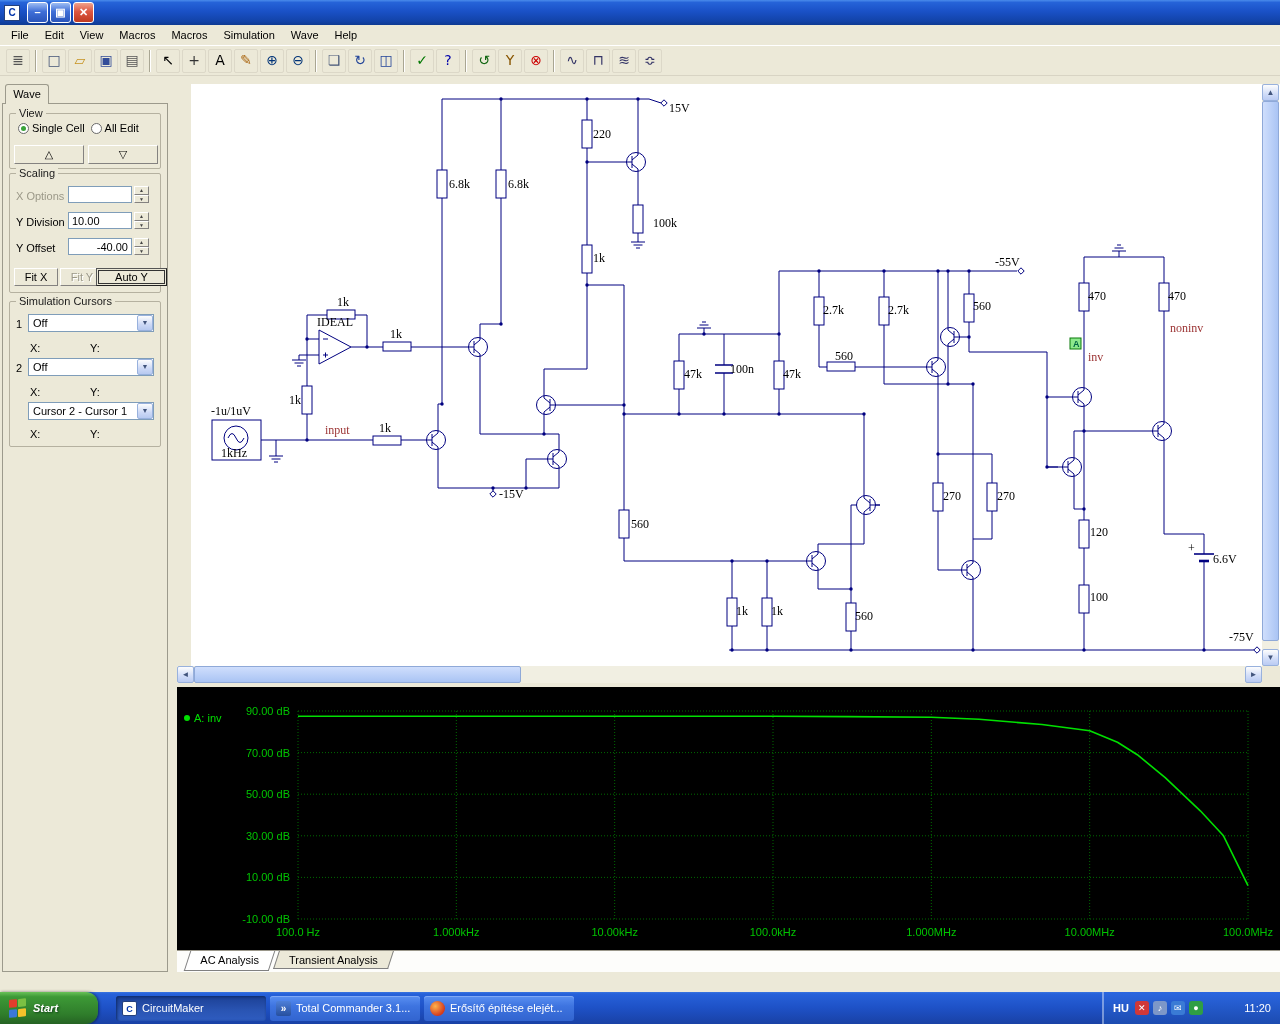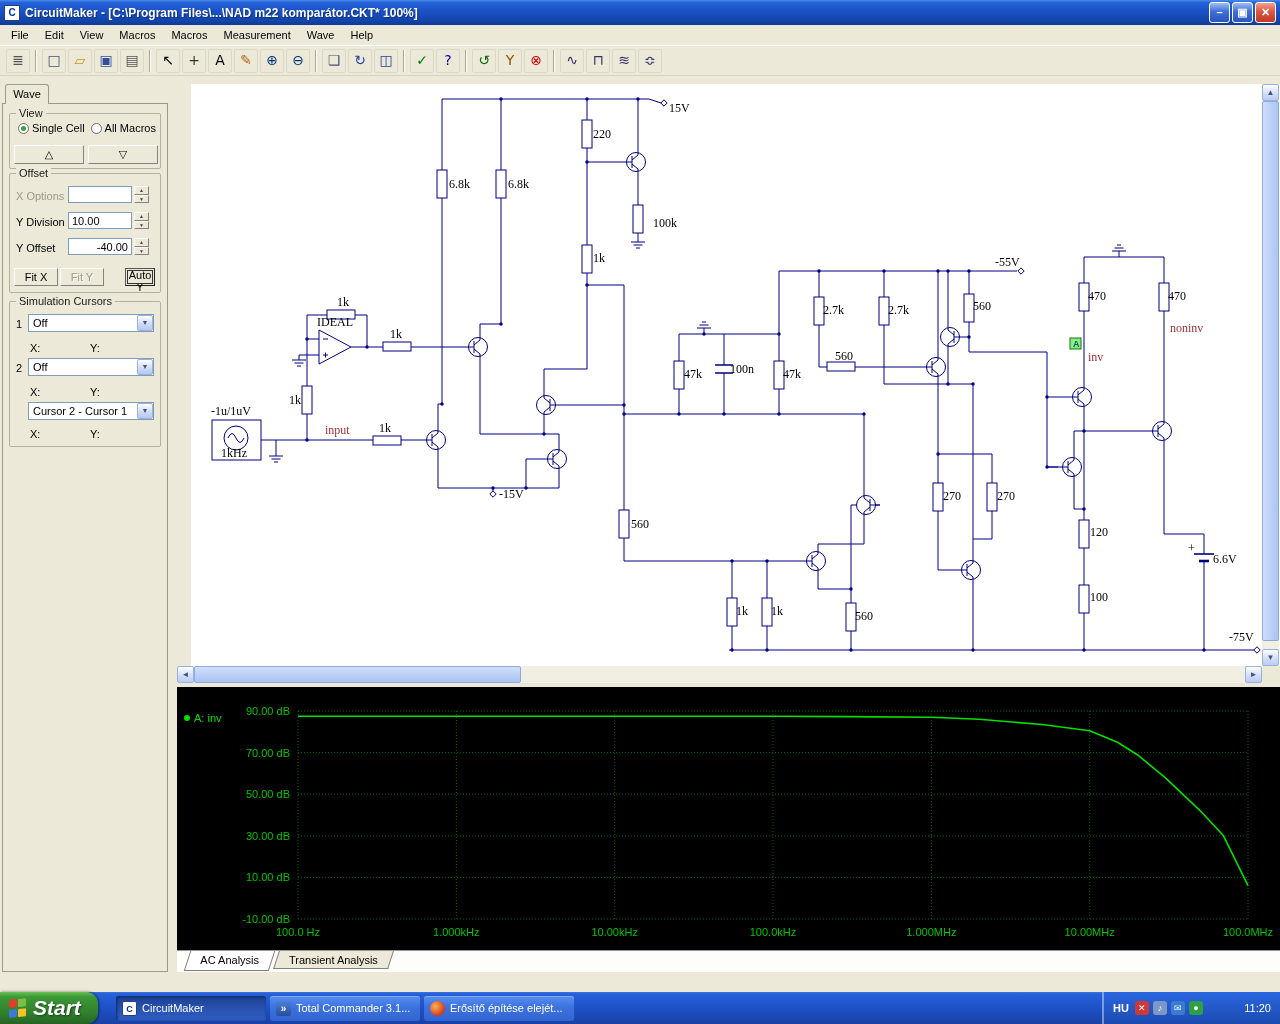--- a/index.html
+++ b/index.html
@@ -98,21 +98,21 @@
 .sheet-tab.active{background:#fff;height:20px}
 
 
 #taskbar{position:absolute;left:0;top:992px;width:1280px;height:32px;
   background:linear-gradient(180deg,#3a75e0 0%,#2661da 6%,#1e51c6 50%,#1941a5 100%);
   display:flex;align-items:center}
 #start-btn{height:32px;width:98px;border-radius:0 12px 12px 0;display:flex;align-items:center;
   padding-left:9px;gap:6px;
   background:linear-gradient(180deg,#69c258 0%,#3d9936 15%,#2f7d2b 70%,#256323 100%);
   box-shadow:1px 0 3px rgba(0,0,0,.5)}
-#start-label{color:#fff;font-weight:bold;font-style:italic;font-size:21px;text-shadow:1px 1px 2px #14431a}
+#start-label{color:#fff;font-weight:bold;font-style:italic;font-size:11px;text-shadow:1px 1px 2px #14431a}
 #flag{width:18px;height:18px;display:grid;grid-template-columns:8px 8px;grid-gap:1px;transform:skewY(-6deg)}
 #flag span{width:8px;height:8px;border-radius:1px}
 #tasks{display:flex;gap:4px;margin-left:18px;flex:1}
 .task-btn{width:150px;height:25px;border-radius:3px;display:flex;align-items:center;gap:5px;
   padding:0 6px;color:#fff;font-size:11px;white-space:nowrap;overflow:hidden;
   background:linear-gradient(180deg,#5a90f2,#3e74e0 40%,#3264cf);box-shadow:inset 0 1px 0 #7fa8f5}
 .task-btn.active{background:linear-gradient(180deg,#1c4095,#2a55b4 60%,#2e5cc0);
   box-shadow:inset 1px 1px 3px #0d2a66}
 .task-ico{width:15px;height:15px;border-radius:2px;flex:none;font-size:10px;line-height:15px;
   text-align:center;color:#fff;font-weight:bold}
@@ -124,35 +124,34 @@
 #lang{color:#fff;font-weight:bold}
 .tray-ico{width:14px;height:14px;border-radius:3px;color:#fff;font-size:9px;line-height:14px;
   text-align:center}
 #clock{color:#fff;margin-left:auto}
 </style>
 </head>
 <body>
 
 <div id="titlebar">
   <div id="app-icon">C</div>
-  <div id="title-text">CircuitMaker - [C:\Program Files\...\NAD m22 komparátor.CKT* 100%]</div>
   <div id="win-controls" style="display:flex">
       <div class="win-btn">–</div>
       <div class="win-btn">▣</div>
       <div class="win-btn close">✕</div>
     </div>
 </div>
 
 <div id="menubar">
     <span class="menu-item">File</span>
     <span class="menu-item">Edit</span>
     <span class="menu-item">View</span>
     <span class="menu-item">Macros</span>
     <span class="menu-item">Macros</span>
-    <span class="menu-item">Measurement</span>
+    <span class="menu-item">Simulation</span>
     <span class="menu-item">Wave</span>
     <span class="menu-item">Help</span>
   </div>
 
 <div id="toolbar">
     <button class="tb-btn" title="parts-browser" style="color: rgb(85, 85, 85);">≣</button>
     <span class="tb-sep"></span>
     <button class="tb-btn" title="new-file" style="color: rgb(68, 85, 119);">□</button>
     <button class="tb-btn" title="open-file" style="color: rgb(199, 147, 34);">▱</button>
     <button class="tb-btn" title="save-file" style="color: rgb(51, 77, 153);">▣</button>
@@ -186,49 +185,49 @@
 <div id="wave-tab">Wave</div>
 <div id="panel-box">
 
   <div class="grp" style="left:6px;top:9px;width:152px;height:56px">
     <span class="grp-label">View</span>
     <div id="view-radios" style="position:absolute;left:8px;top:8px;width:145px"><label class="radio">
           <span class="rdot sel"></span>
           <span>Single Cell</span>
         </label><label class="radio">
           <span class="rdot"></span>
-          <span>All Macros</span>
+          <span>All Edit</span>
         </label></div>
     <button class="btn" style="position:absolute;left:4px;top:31px;width:70px;height:19px">△</button>
     <button class="btn" style="position:absolute;left:78px;top:31px;width:70px;height:19px">▽</button>
   </div>
 
   <div class="grp" style="left:6px;top:69px;width:152px;height:120px">
-    <span class="grp-label">Offset</span>
+    <span class="grp-label">Scaling</span>
     <span class="lbl dim" style="left:6px;top:16px">X Options</span>
     <input class="txt" style="left: 58px; top: 12px;" value="">
     <div class="spin" style="left:124px;top:12px">
       <div>▲</div>
       <div>▼</div>
     </div>
     <span class="lbl" style="left:6px;top:42px">Y Division</span>
     <input class="txt" style="left: 58px; top: 38px;" value="10.00">
     <div class="spin" style="left:124px;top:38px">
       <div>▲</div>
       <div>▼</div>
     </div>
     <span class="lbl" style="left:6px;top:68px">Y Offset</span>
     <input class="txt" style="left: 58px; top: 64px; text-align: right;" value="-40.00">
     <div class="spin" style="left:124px;top:64px">
       <div>▲</div>
       <div>▼</div>
     </div>
     <button class="btn" style="position:absolute;left:4px;top:94px;width:44px;height:18px">Fit X</button>
     <button class="btn disabled" style="position:absolute;left:50px;top:94px;width:44px;height:18px">Fit Y</button>
-    <button class="btn focused" style="position:absolute;left:115px;top:94px;width:30px;height:18px">Auto Y</button>
+    <button class="btn focused" style="position:absolute;left:86px;top:94px;width:71px;height:18px">Auto Y</button>
   </div>
 
   <div class="grp" style="left:6px;top:197px;width:152px;height:146px">
     <span class="grp-label">Simulation Cursors</span>
     <span class="lbl" style="left:6px;top:16px">1</span>
     <div class="combo" style="left:18px;top:12px;width:126px">
       <span class="combo-val">Off</span>
       <span class="combo-btn">▼</span>
     </div>
     <span class="lbl" style="left:20px;top:40px">X:</span>

